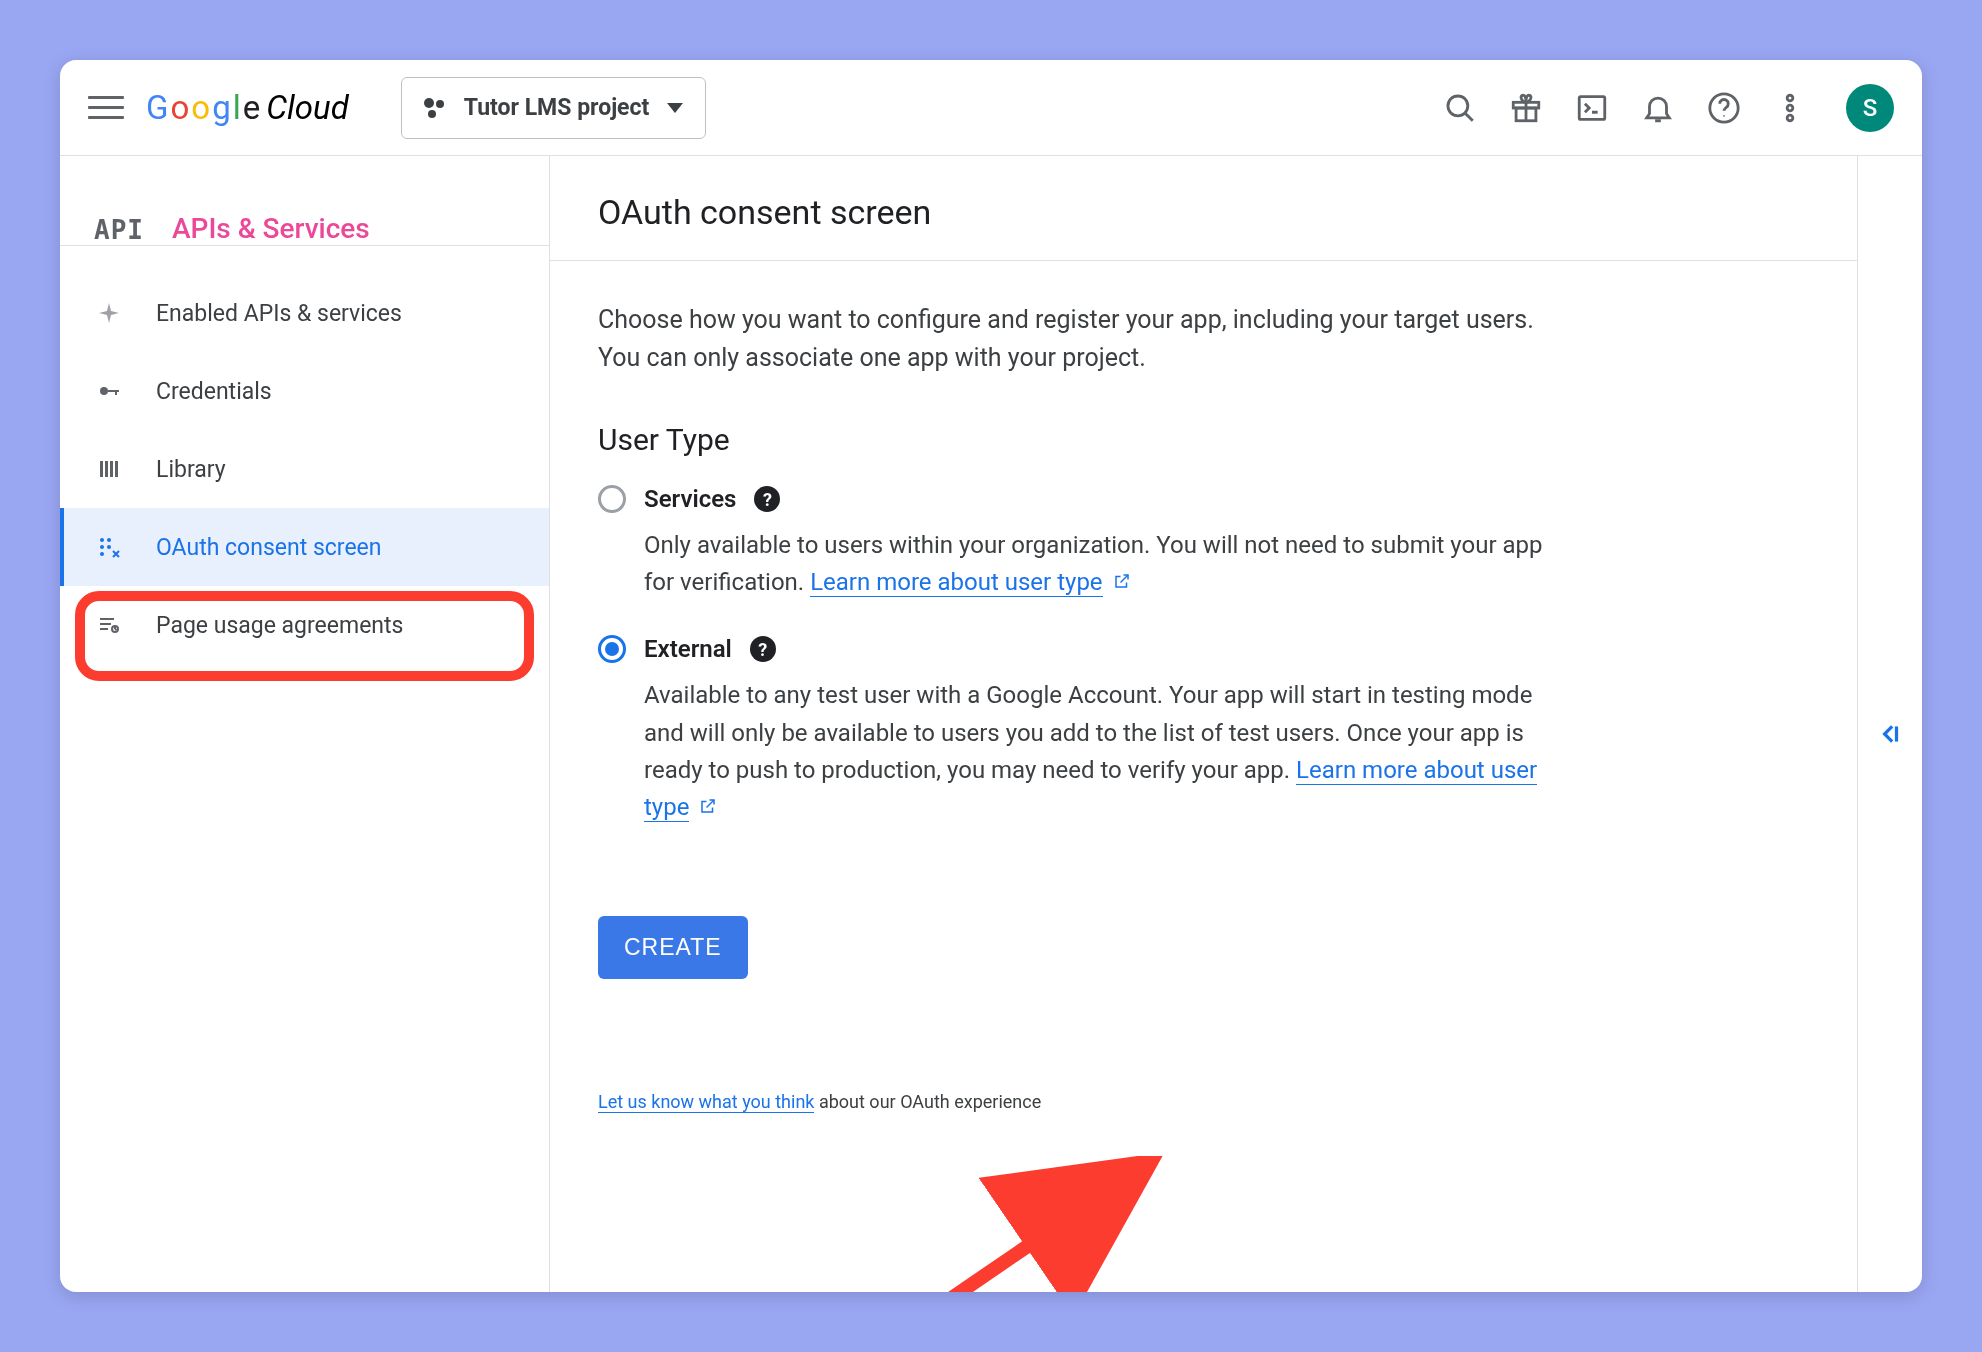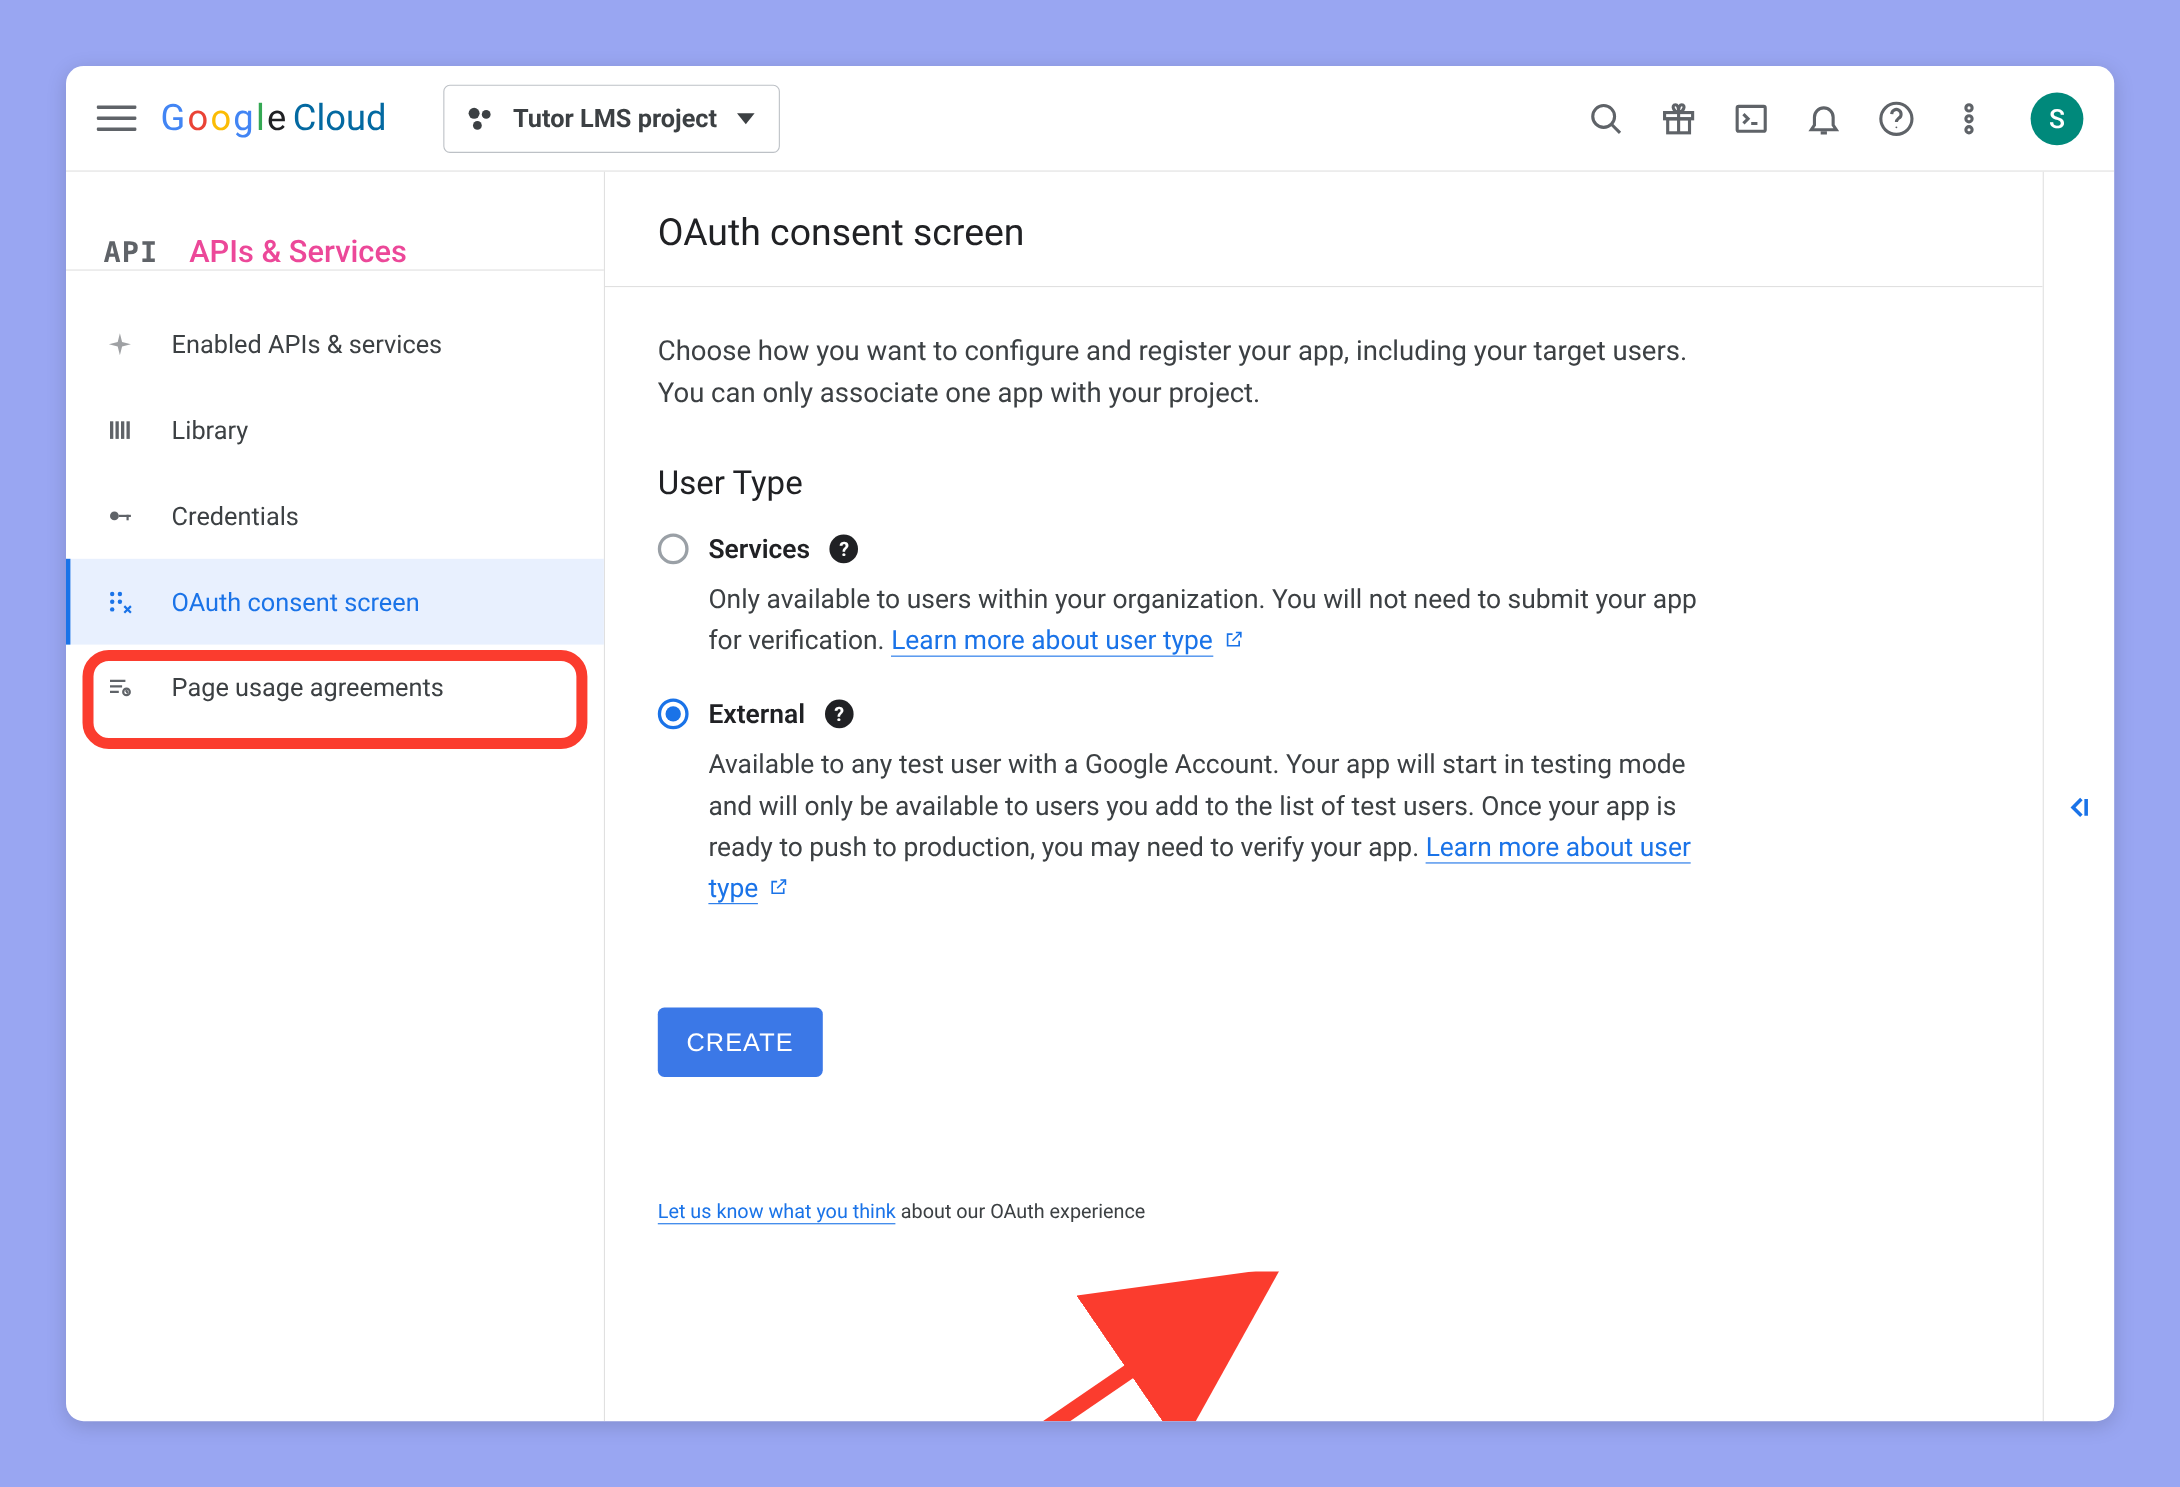--- a/index.html
+++ b/index.html
@@ -41,21 +41,21 @@
   .hamburger span { height: 3px; background: #5f6368; border-radius: 1px; }
   .logo {
     font-size: 33px;
     font-weight: 400;
     display: flex;
     align-items: baseline;
     gap: 2px;
   }
   .logo .g1{color:#4285F4}.logo .o1{color:#EA4335}.logo .o2{color:#FBBC05}
   .logo .g2{color:#4285F4}.logo .l{color:#34A853}
-  .logo .cloud{color:#0369a1; font-weight:400; margin-left:4px;}
+  .logo .cloud{color:#000000; font-weight:400; margin-left:4px;font-style:italic;}
   .proj {
     border: 1px solid #bdc1c6;
     border-radius: 6px;
     height: 62px;
     display: flex;
     align-items: center;
     padding: 0 22px;
     gap: 18px;
     font-size: 23px;
     color: #3c4043;
@@ -261,37 +261,37 @@
           <span class="sicon">
             <svg viewBox="0 0 24 24" width="24" height="24" fill="#5f6368">
                 <path d="M12 2 L14 10 L22 12 L14 14 L12 22 L10 14 L2 12 L10 10 Z" opacity="0.6"></path>
               </svg>
           </span>
           <span>Enabled APIs &amp; services</span>
         </div>
         <div class="side-item">
           <span class="sicon">
             <svg viewBox="0 0 24 24" width="24" height="24" fill="#5f6368">
+                <circle cx="7" cy="12" r="4"></circle>
+                <rect x="11" y="11" width="11" height="2"></rect>
+                <rect x="18" y="11" width="2" height="5"></rect>
+              </svg>
+          </span>
+          <span>Credentials</span>
+        </div>
+        <div class="side-item">
+          <span class="sicon">
+            <svg viewBox="0 0 24 24" width="24" height="24" fill="#5f6368">
                 <rect x="3" y="4" width="3" height="16"></rect>
                 <rect x="8" y="4" width="3" height="16"></rect>
                 <rect x="13" y="4" width="3" height="16"></rect>
                 <rect x="18" y="4" width="3" height="16"></rect>
               </svg>
           </span>
           <span>Library</span>
-        </div>
-        <div class="side-item">
-          <span class="sicon">
-            <svg viewBox="0 0 24 24" width="24" height="24" fill="#5f6368">
-                <circle cx="7" cy="12" r="4"></circle>
-                <rect x="11" y="11" width="11" height="2"></rect>
-                <rect x="18" y="11" width="2" height="5"></rect>
-              </svg>
-          </span>
-          <span>Credentials</span>
         </div>
         <div class="side-item active">
           <span class="sicon">
             <svg viewBox="0 0 24 24" width="24" height="24" fill="#1a73e8">
                 <circle cx="5" cy="5" r="2"></circle>
                 <circle cx="12" cy="5" r="2"></circle>
                 <circle cx="5" cy="12" r="2"></circle>
                 <circle cx="12" cy="12" r="2"></circle>
                 <circle cx="5" cy="19" r="2"></circle>
                 <path d="M16 16 L22 22 M22 16 L16 22" stroke="#1a73e8" stroke-width="2"></path>

